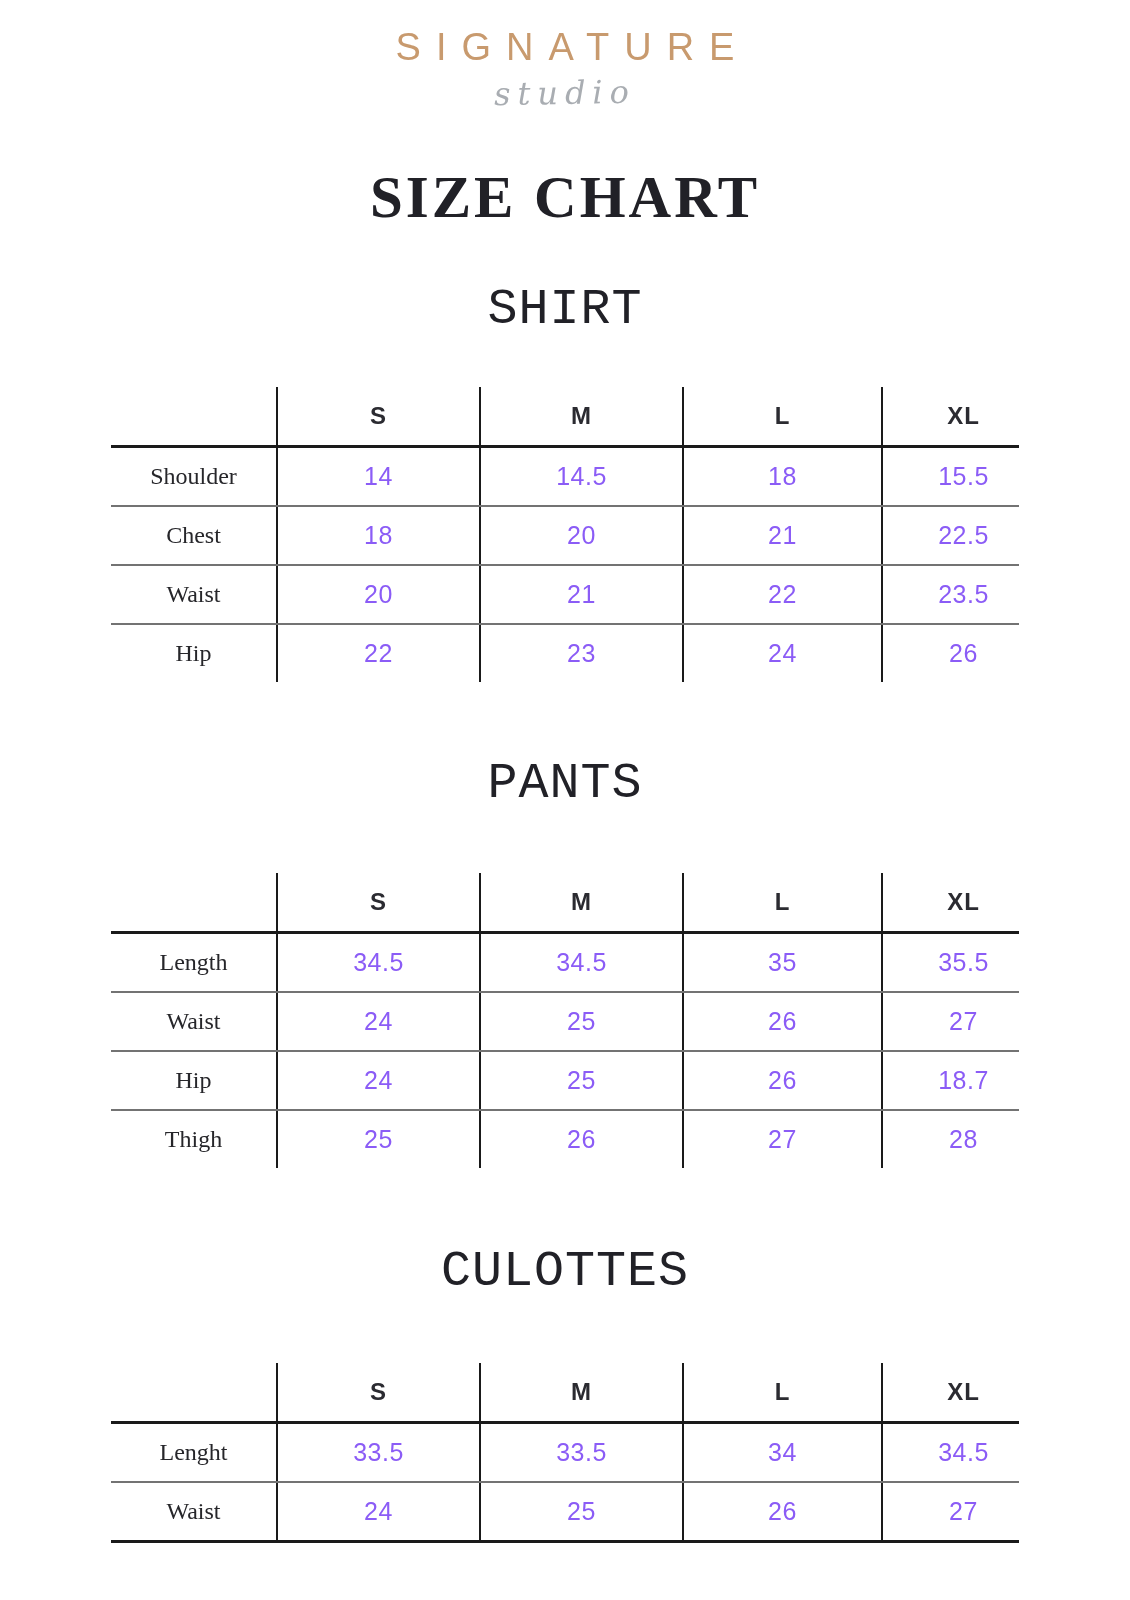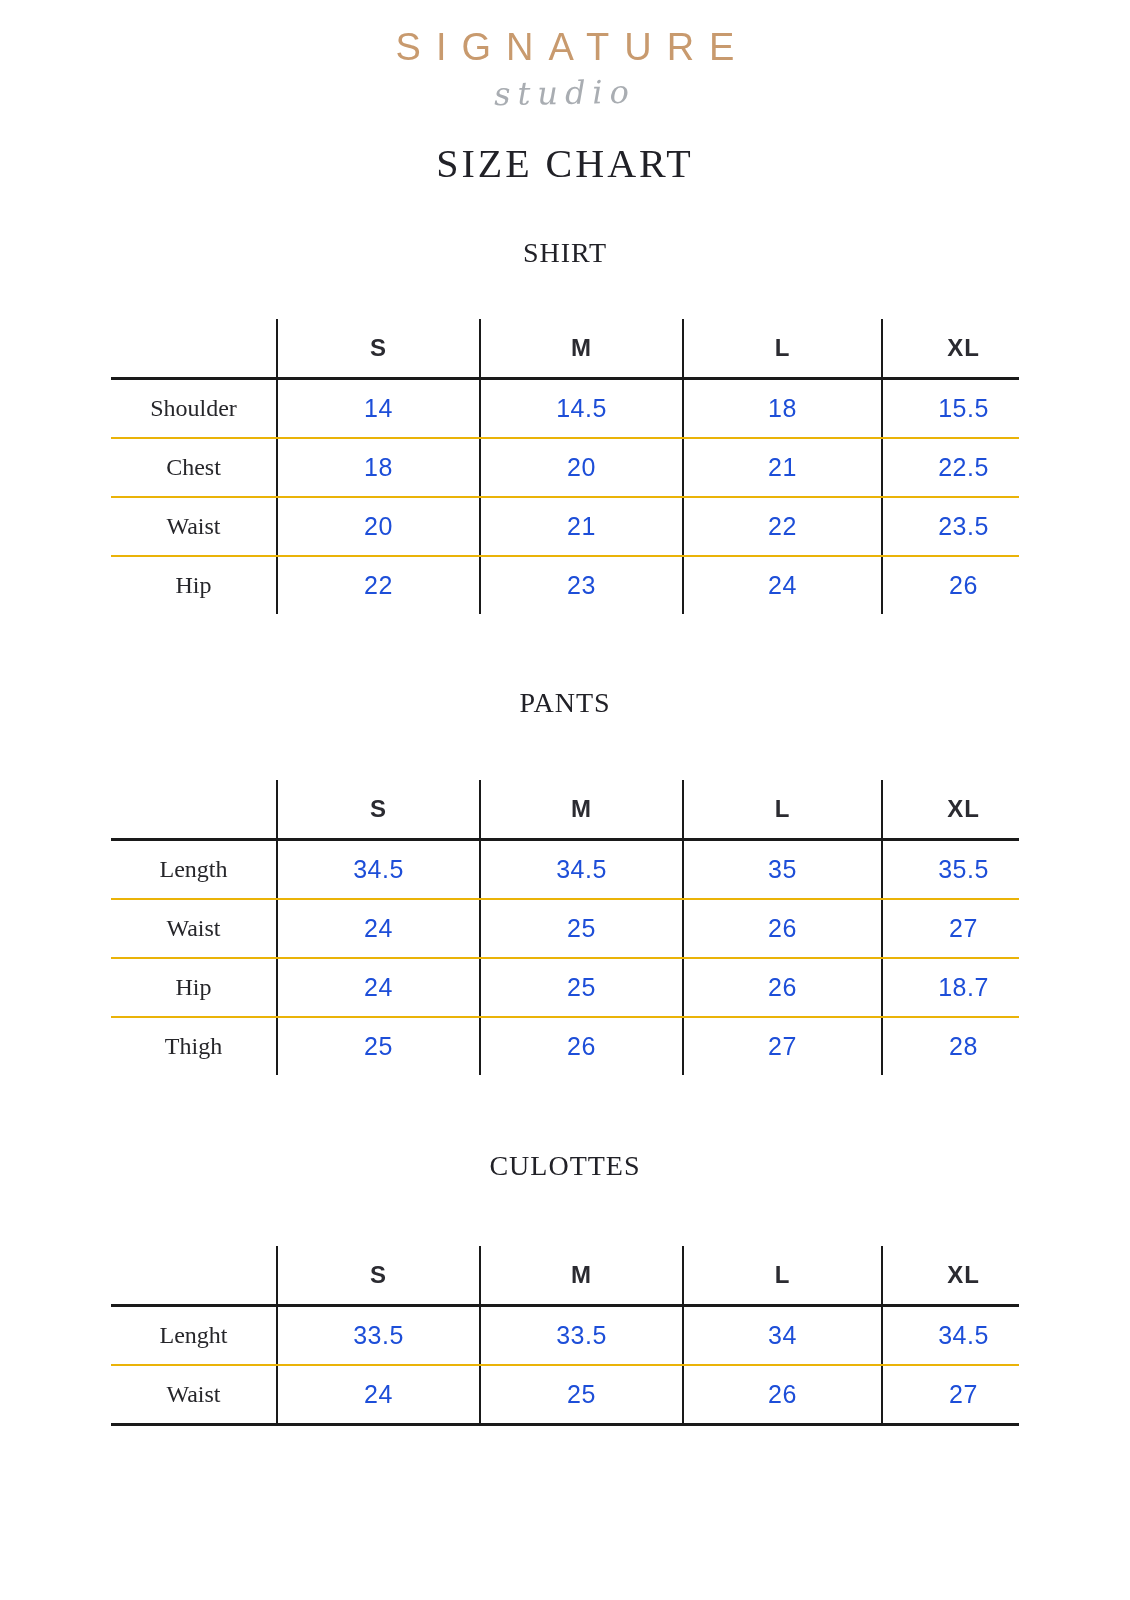--- a/index.html
+++ b/index.html
@@ -40,29 +40,31 @@
 
   
   h1, h2 {
     font-family: "Liberation Serif", serif;
     font-weight: 400;
     text-align: center;
     color: #212127;
     margin: 0;
   }
   h1.page-title {
-    margin-top: 31px;
-    font-size: 40px;
+    margin-top: 54px;
+    font-size: 59px;
     line-height: 1.1;
     letter-spacing: 3px;
+    font-weight: bold;
   }
   h2.section-title {
-    font-size: 28px;
+    font-size: 50px;
     line-height: 1.1;
     letter-spacing: 1px;
+    font-family: Liberation Mono, monospace;
   }
   .section-shirt    h2 { margin-top: 52px; }
   .section-pants    h2 { margin-top: 74px; }
   .section-culottes h2 { margin-top: 76px; }
 
   
   table.size-table {
     border-collapse: collapse;
     table-layout: fixed;
     width: 933px;
@@ -85,21 +87,21 @@
   }
   .size-table thead th { height: 58px; }
 
   
   .size-table .v { border-left: 2px solid #1a1a1a; }
 
   
   .size-table thead th { border-bottom: 3px solid #1a1a1a; }
 
   
-  .size-table tbody td { border-bottom: 2px solid #eab308; }
+  .size-table tbody td { border-bottom: 2px solid #737373; }
   .size-table.open tbody tr:last-child td { border-bottom: none; }
   .size-table.closed tbody tr:last-child td { border-bottom: 3px solid #1a1a1a; }
 
   .size-table .sz {
     font-family: "Liberation Sans", sans-serif;
     font-weight: 700;
     font-size: 24px;
     letter-spacing: 1px;
     color: #2b2b31;
   }
@@ -107,21 +109,21 @@
     font-family: "Liberation Serif", serif;
     font-weight: 400;
     font-size: 24px;
     color: #26262a;
   }
   .size-table .num {
     font-family: "Liberation Sans", sans-serif;
     font-weight: 400;
     font-size: 25px;
     letter-spacing: 0.5px;
-    color: #1d4ed8;
+    color: #8b5cf6;
     text-align: center;
   }
 </style>
 </head>
 <body>
 
 <div class="page">
 
   <header class="brand">
     <div class="brand-name">SIGNATURE</div>

